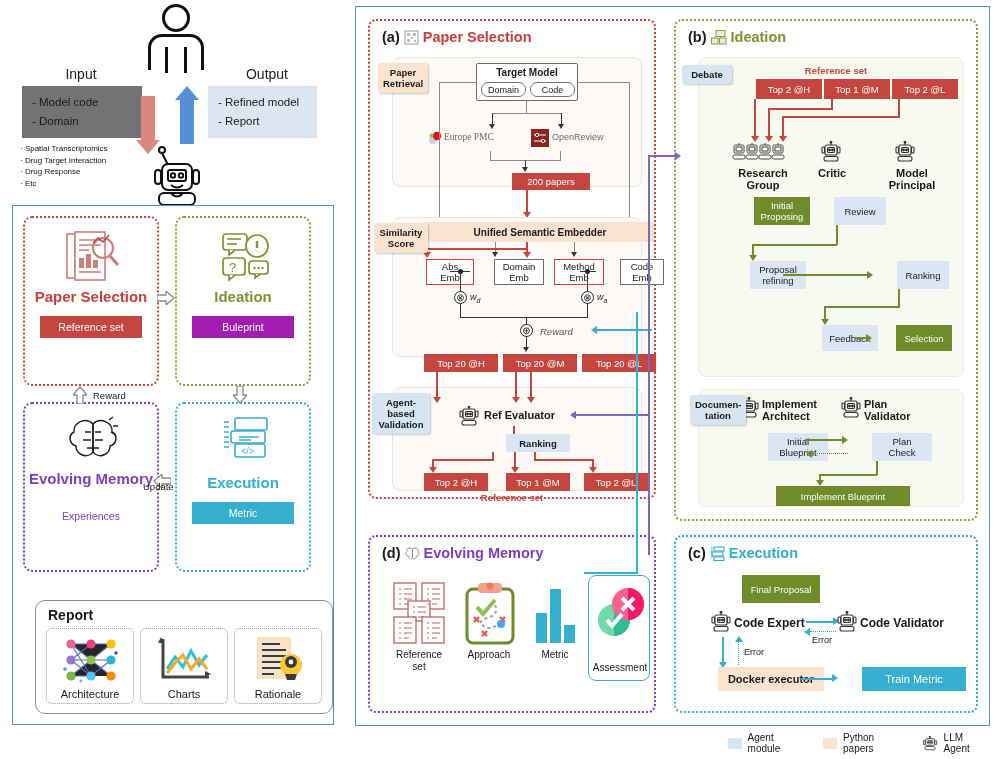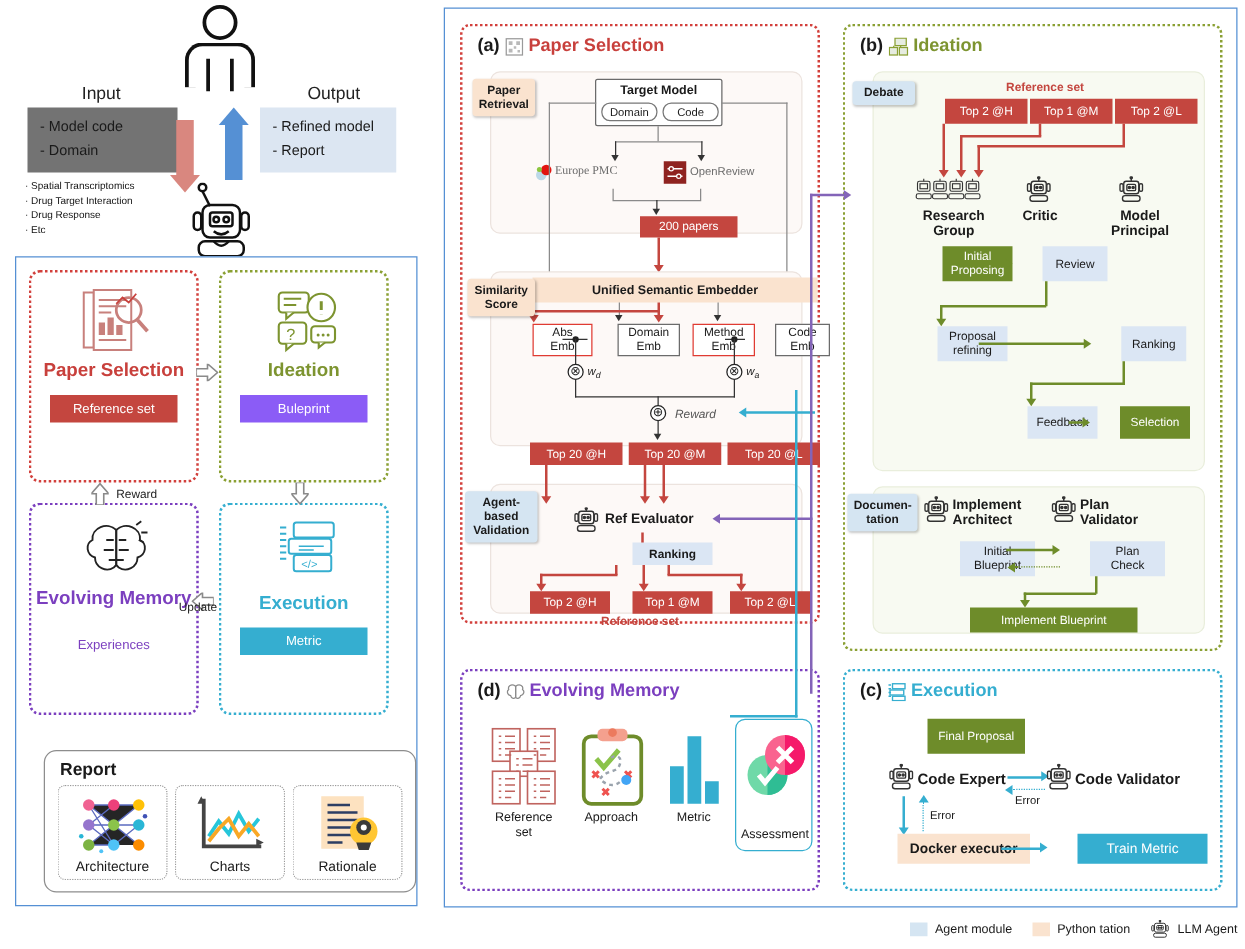--- a/index.html
+++ b/index.html
@@ -87,21 +87,21 @@
     margin:0 auto; display:block; text-align:center; color:#fff;
     font-size:10.5px; padding:5px 0; width:102px;
   }
   .quad-sub { text-align:center; font-size:10.5px; }
 
   .t-red   { color:#c8403c; }
   .t-olive { color:#7d9430; }
   .t-purple{ color:#7b3fbf; }
   .t-cyan  { color:#35aed0; }
   .bg-red   { background:#c4463f; }
-  .bg-olive { background:#8b5cf6; }
+  .bg-olive { background:#a21caf; }
   .bg-cyan  { background:#35aed0; }
   #ba-right { left:144px; top:85px; }
   #ba-down  { left:220px; top:180px; }
   #ba-left  { left:140px; top:268px; }
   #ba-up    { left:60px;  top:180px; }
 
   .lbl-small { font-size:9.5px; color:#222; }
 
   
   #report-card {
@@ -766,21 +766,21 @@
     <div class="ln ln-olive abs" style="left:148px;top:285px;width:76px;height:1.6px;"></div>
     <div class="ln ln-olive abs" style="left:148px;top:285px;width:1.6px;height:14px;"></div>
     <div class="ah ah-d-olive abs" style="left:145px;top:298px;"></div>
 
     <div class="box bx-blue abs" style="left:122px;top:304px;width:56px;height:26px;">Feedback</div>
     <div class="ln ln-olive abs" style="left:179px;top:316px;width:12px;height:1.6px;"></div>
     <div class="ah ah-r-olive abs" style="left:190px;top:313px;"></div>
     <div class="box bx-olive abs" style="left:196px;top:304px;width:56px;height:26px;">Selection</div>
 
     <div class="stage stage-green" style="left:22px;top:368px;width:266px;height:118px;"></div>
-    <div class="tab tab-blue" style="left:2px;top:374px;width:56px;">
+    <div class="tab tab-blue" style="left:14px;top:374px;width:56px;">
       <div>Documen-</div>
       <div>tation</div>
     </div>
 
     <div class="abs" style="left:62px;top:376px;width:22px;height:24px;">
       <svg width="22" height="24" viewBox="0 0 22 24">
           <g stroke="#333" fill="none" stroke-width="1.1">
         <rect x="5" y="4" width="12" height="10" rx="2"></rect>
             <rect x="7.5" y="6.5" width="7" height="5" rx="1"></rect>
         <circle cx="9.5" cy="9" r="0.9" fill="#333"></circle>
@@ -1004,21 +1004,21 @@
   <div class="ln ln-purple abs" style="left:292px;top:547px;width:1.6px;height:0px;"></div>
 
   <div class="ln ln-cyan abs" style="left:280px;top:305px;width:1.6px;height:262px;"></div>
   <div class="ln ln-cyan abs" style="left:228px;top:565px;width:54px;height:1.6px;"></div>
 </div>
 
 <div class="abs" id="legend">
   <span class="sw" style="background:#d5e5f2;"></span>
   <span>Agent module</span>
   <span class="sw" style="background:#fae3cf;margin-left:10px;"></span>
-  <span>Python tation</span>
+  <span>Python papers</span>
   <span style="margin-left:10px;">
     <svg width="16" height="15" viewBox="0 0 18 17">
         <g stroke="#333" fill="none" stroke-width=".9">
       <rect x="4" y="3" width="10" height="8" rx="1.6"></rect>
           <rect x="6" y="5" width="6" height="4" rx="1"></rect>
       <circle cx="7.8" cy="7" r="0.8" fill="#333"></circle>
           <circle cx="10.2" cy="7" r="0.8" fill="#333"></circle>
       <path d="M9 0.8 v2.2"></path>
           <circle cx="9" cy="0.9" r="0.8" fill="#333"></circle>
       <rect x="1.5" y="5" width="2" height="5" rx="1"></rect>

